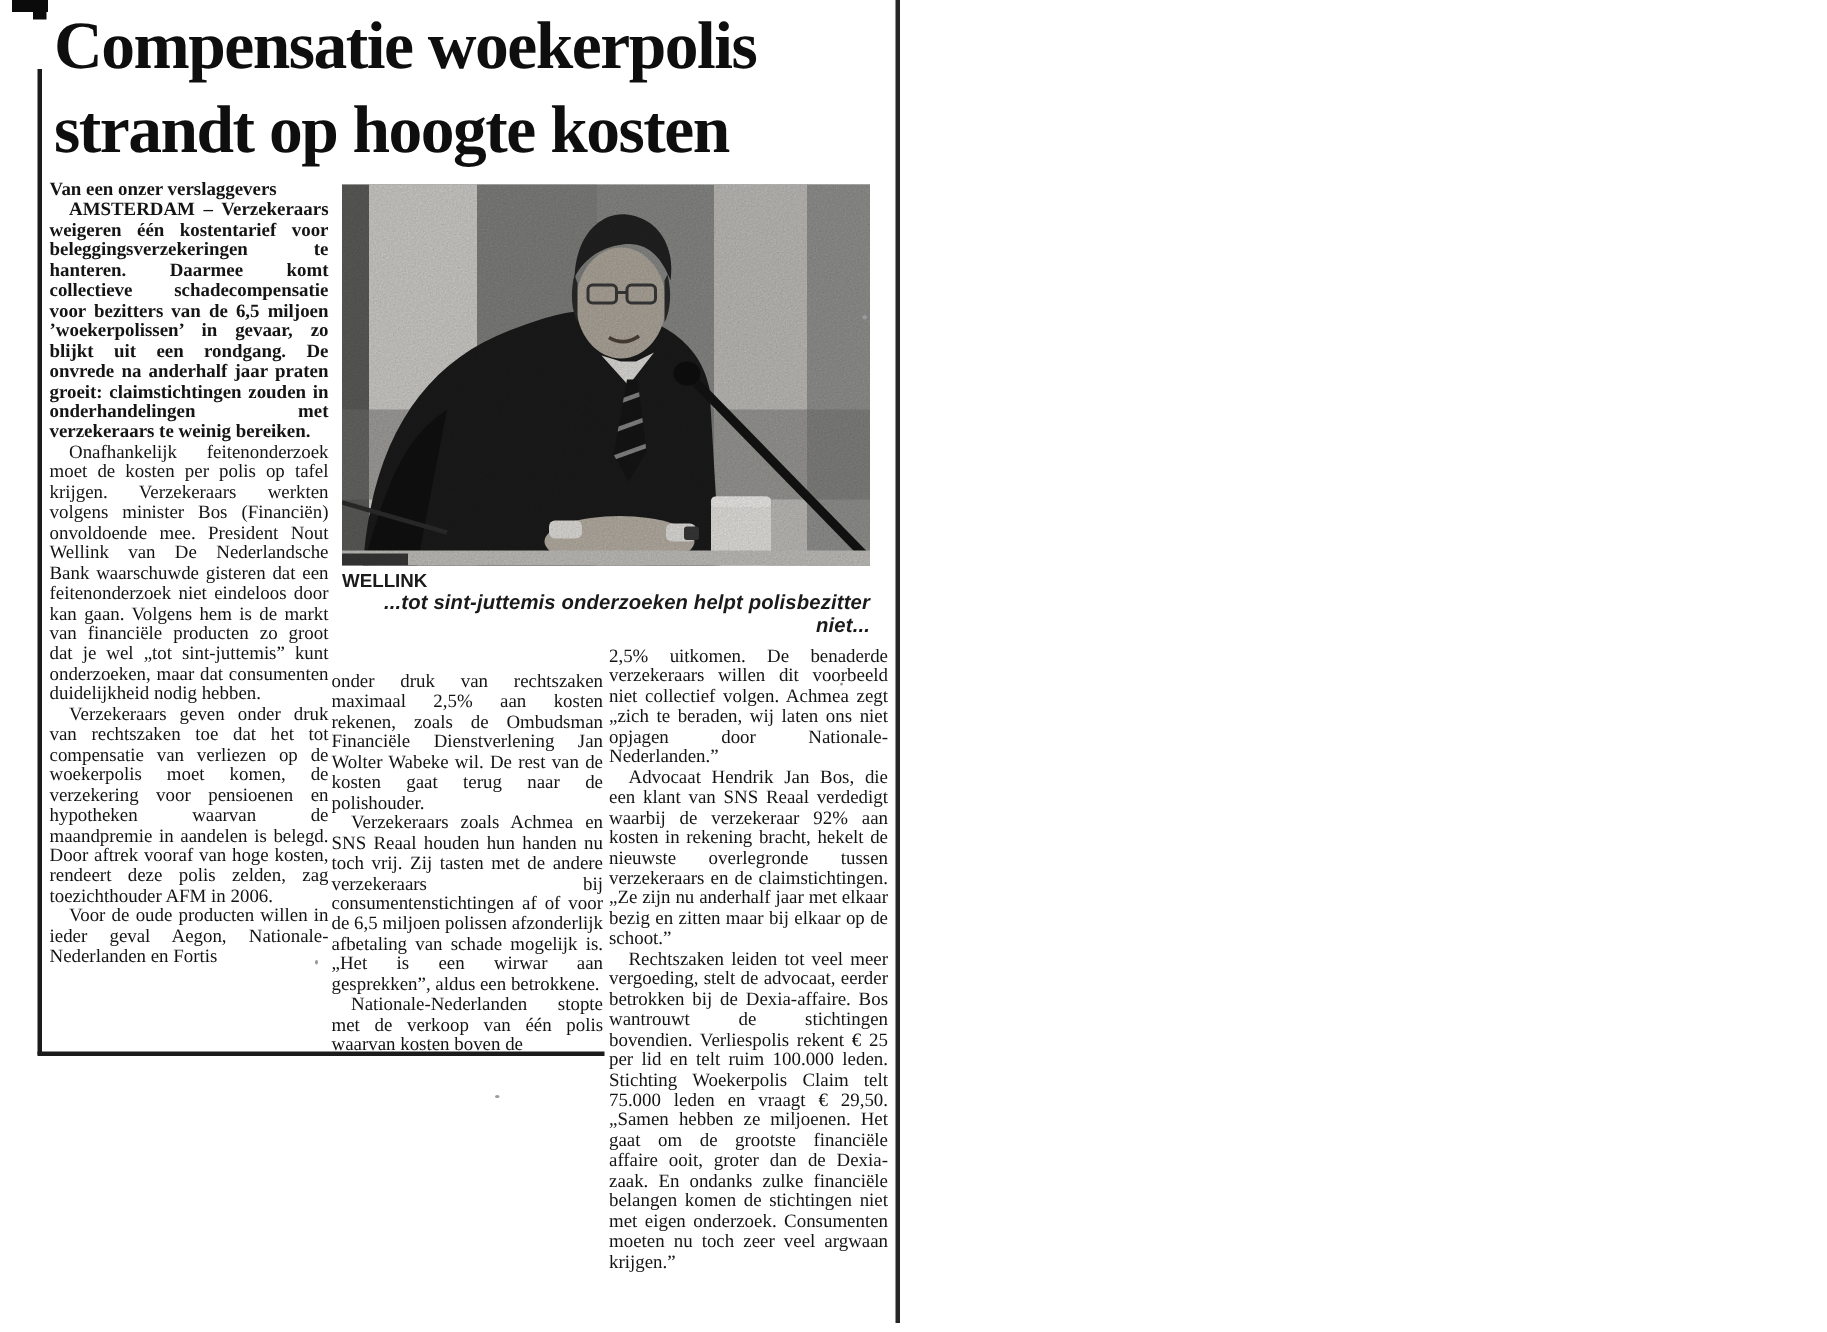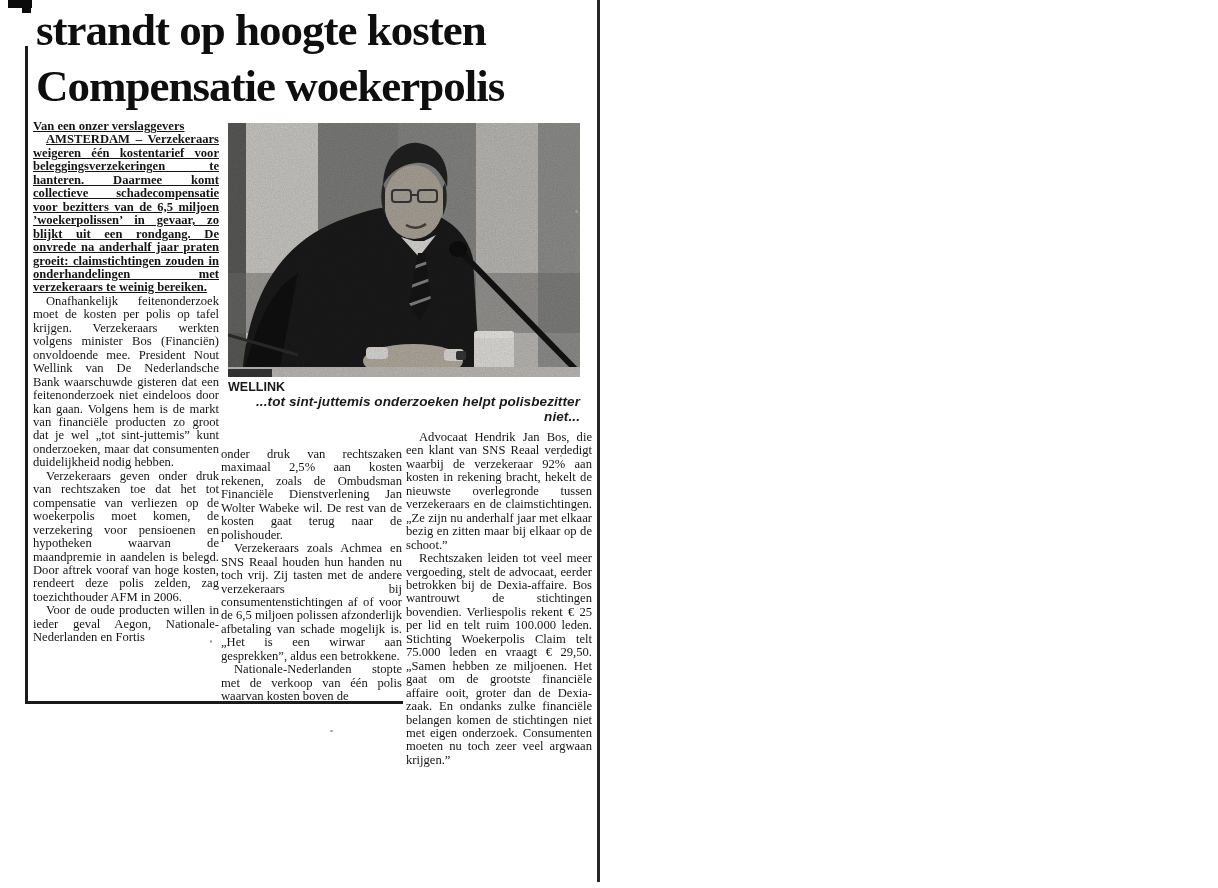--- a/index.html
+++ b/index.html
@@ -19,21 +19,21 @@
   .headline { position:absolute; left:36px; top:2px; width:560px;
     font-family:"Liberation Serif", serif; font-weight:700; font-size:45px;
     line-height:56px; letter-spacing:-1px; color:#0e0e0e; white-space:nowrap; }
   
   .col { position:absolute; font-size:12.6px; line-height:13.45px; text-align:justify; color:#141414; }
   .col p { margin:0; hyphens:auto; }
   .col p.indent { text-indent:13px; }
   .col1 { left:33px; top:120px; width:186px; height:582px; }
   .col2 { left:221px; top:448px; width:181px; height:270px; }
   .col3 { left:406px; top:431px; width:186px; height:452px; }
-  .bold { font-weight:700;text-decoration:underline; }
+  .bold { font-weight:700; }
   
   .photo { position:absolute; left:228px; top:123px; width:352px; height:254px; background:#8f8f8f; }
   .photo svg { display:block; width:100%; height:100%; }
   
   .caption-block { position:absolute; left:228px; top:380px; width:352px;
     font-family:"Liberation Sans", sans-serif; color:#1a1a1a; }
   .caption-name { text-align:left; font-weight:700; font-size:12.5px; line-height:14px; }
   .caption-text { text-align:right; font-weight:700; font-style:italic; font-size:13.5px; line-height:15px; letter-spacing:0.1px; }
   .caption-credit { text-align:right; font-size:11.5px; line-height:14px; padding-right:2px; color:#222; }
 </style>
@@ -42,22 +42,22 @@
 
 <div class="page">
 
   <div class="corner-mark"></div>
   <div class="corner-mark-stub"></div>
   <div class="right-edge"></div>
   <div class="left-rule"></div>
   <div class="bottom-rule"></div>
 
   <div class="headline">
+    <div>Compensatie woekerpolis</div>
     <div>strandt op hoogte kosten</div>
-    <div>Compensatie woekerpolis</div>
   </div>
 
   <div class="col col1">
     <p class="bold">Van een onzer verslaggevers</p>
     <p class="bold indent">AMSTERDAM – Verzekeraars weigeren één kostentarief voor beleggingsverzekeringen te hanteren. Daarmee komt collectieve schadecompensatie voor bezitters van de 6,5 miljoen ’woekerpolissen’ in gevaar, zo blijkt uit een rondgang. De onvrede na anderhalf jaar praten groeit: claimstichtingen zouden in onderhandelingen met verzekeraars te weinig bereiken.</p>
     <p class="indent">Onafhankelijk feitenonderzoek moet de kosten per polis op tafel krijgen. Verzekeraars werkten volgens minister Bos (Financiën) onvoldoende mee. President Nout Wellink van De Nederlandsche Bank waarschuwde gisteren dat een feitenonderzoek niet eindeloos door kan gaan. Volgens hem is de markt van financiële producten zo groot dat je wel „tot sint-juttemis” kunt onderzoeken, maar dat consumenten duidelijkheid nodig hebben.</p>
     <p class="indent">Verzekeraars geven onder druk van rechtszaken toe dat het tot compensatie van verliezen op de woekerpolis moet komen, de verzekering voor pensioenen en hypotheken waarvan de maandpremie in aandelen is belegd. Door aftrek vooraf van hoge kosten, rendeert deze polis zelden, zag toezichthouder AFM in 2006.</p>
     <p class="indent">Voor de oude producten willen in ieder geval Aegon, Nationale-Nederlanden en Fortis</p>
   </div>
 
@@ -127,20 +127,21 @@
     <div class="caption-text">...tot sint-juttemis onderzoeken helpt polisbezitter niet...</div>
   </div>
 
   <div class="col col2">
     <p>onder druk van rechtszaken maximaal 2,5% aan kosten rekenen, zoals de Ombudsman Financiële Dienstverlening Jan Wolter Wabeke wil. De rest van de kosten gaat terug naar de polishouder.</p>
     <p class="indent">Verzekeraars zoals Achmea en SNS Reaal houden hun handen nu toch vrij. Zij tasten met de andere verzekeraars bij consumentenstichtingen af of voor de 6,5 miljoen polissen afzonderlijk afbetaling van schade mogelijk is. „Het is een wirwar aan gesprekken”, aldus een betrokkene.</p>
     <p class="indent">Nationale-Nederlanden stopte met de verkoop van één polis waarvan kosten boven de</p>
   </div>
 
   <div class="col col3">
+    <p>2,5% uitkomen. De benaderde verzekeraars willen dit voorbeeld niet collectief volgen. Achmea zegt „zich te beraden, wij laten ons niet opjagen door Nationale-Nederlanden.”</p>
     <p class="indent">Advocaat Hendrik Jan Bos, die een klant van SNS Reaal verdedigt waarbij de verzekeraar 92% aan kosten in rekening bracht, hekelt de nieuwste overlegronde tussen verzekeraars en de claimstichtingen. „Ze zijn nu anderhalf jaar met elkaar bezig en zitten maar bij elkaar op de schoot.”</p>
     <p class="indent">Rechtszaken leiden tot veel meer vergoeding, stelt de advocaat, eerder betrokken bij de Dexia-affaire. Bos wantrouwt de stichtingen bovendien. Verliespolis rekent € 25 per lid en telt ruim 100.000 leden. Stichting Woekerpolis Claim telt 75.000 leden en vraagt € 29,50. „Samen hebben ze miljoenen. Het gaat om de grootste financiële affaire ooit, groter dan de Dexia-zaak. En ondanks zulke financiële belangen komen de stichtingen niet met eigen onderzoek. Consumenten moeten nu toch zeer veel argwaan krijgen.”</p>
   </div>
 
   <div class="speck" style="left:575px; top:210px; width:3px; height:3px;"></div>
   <div class="speck" style="left:560px; top:455px; width:2px; height:2px;"></div>
   <div class="speck" style="left:210px; top:640px; width:2px; height:3px;"></div>
   <div class="speck" style="left:330px; top:730px; width:3px; height:2px;"></div>
 </div>
 

